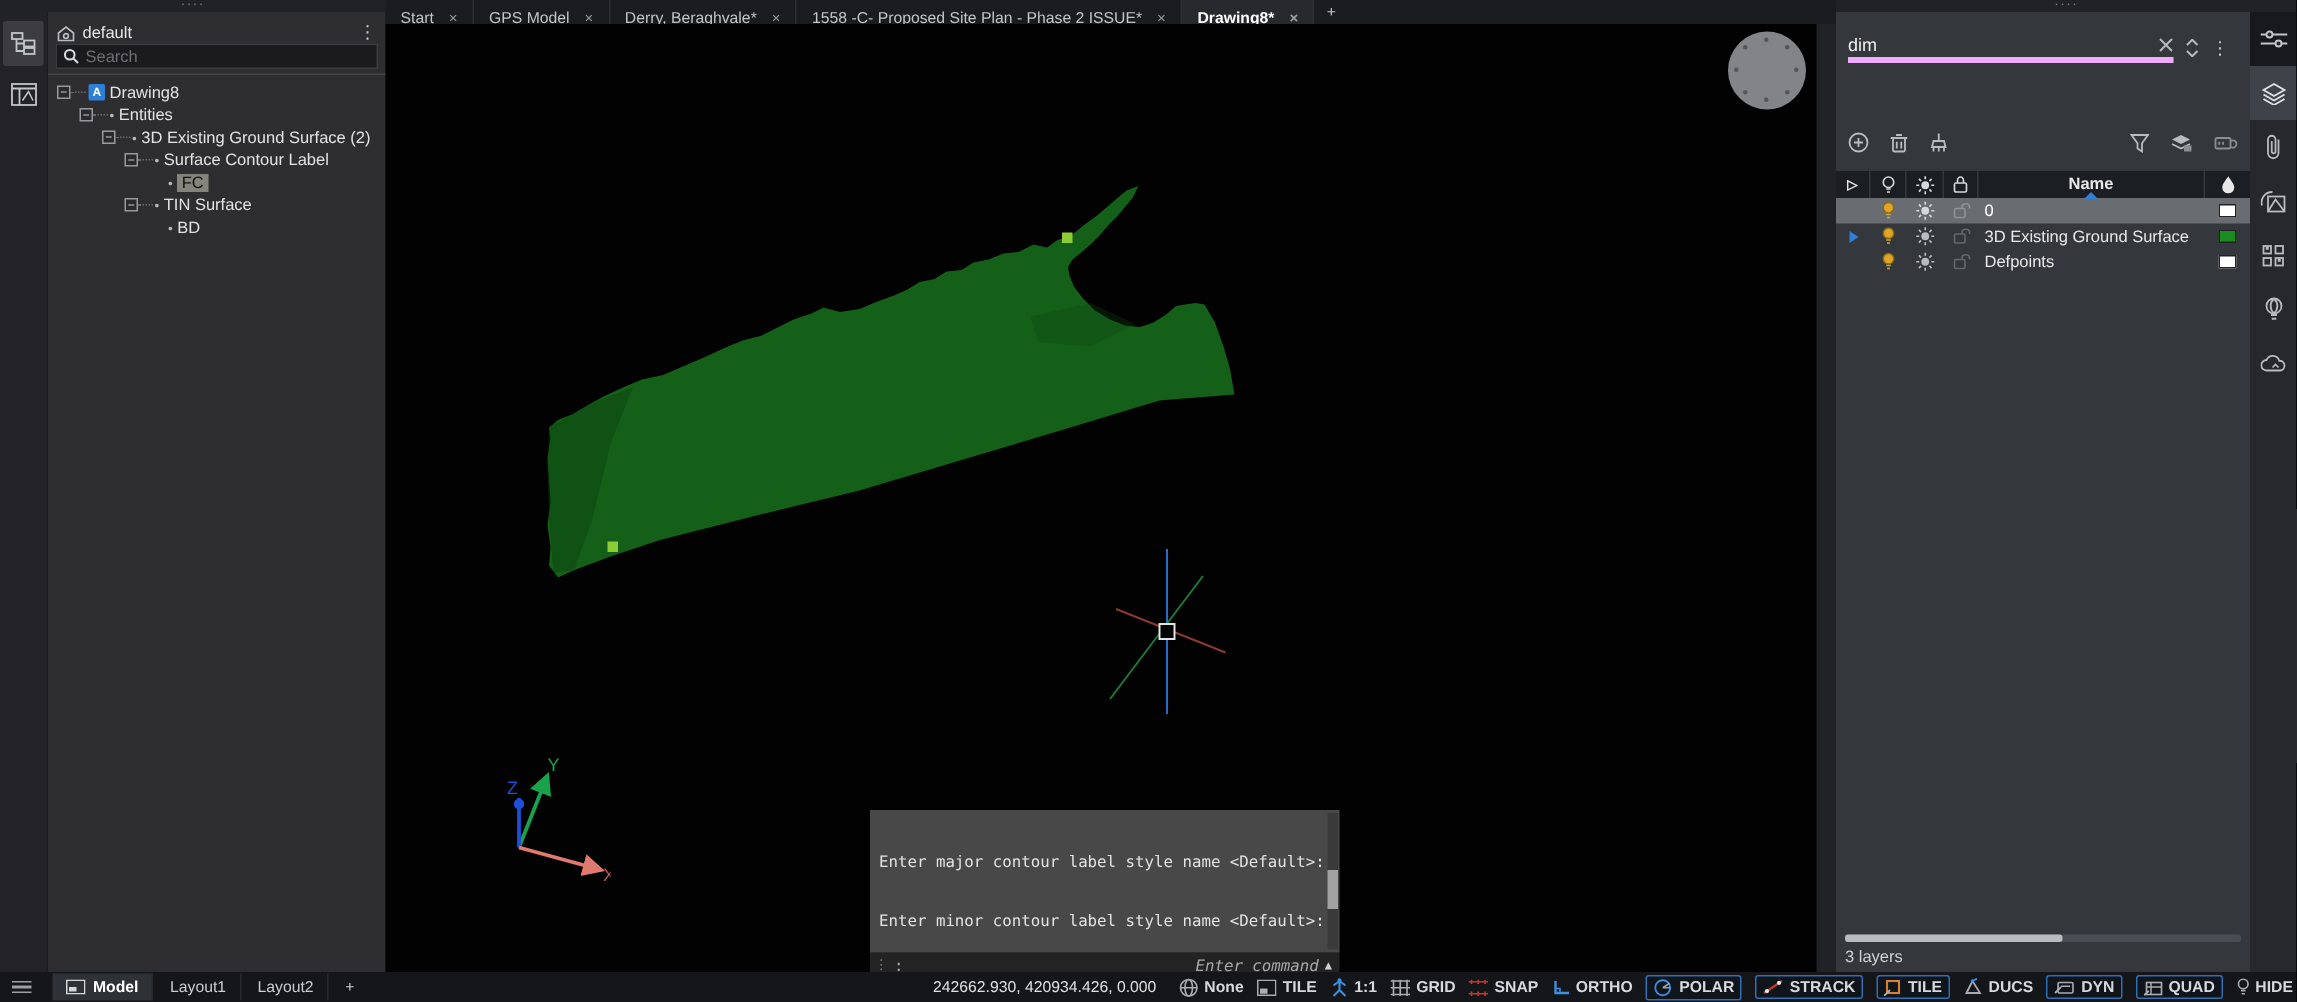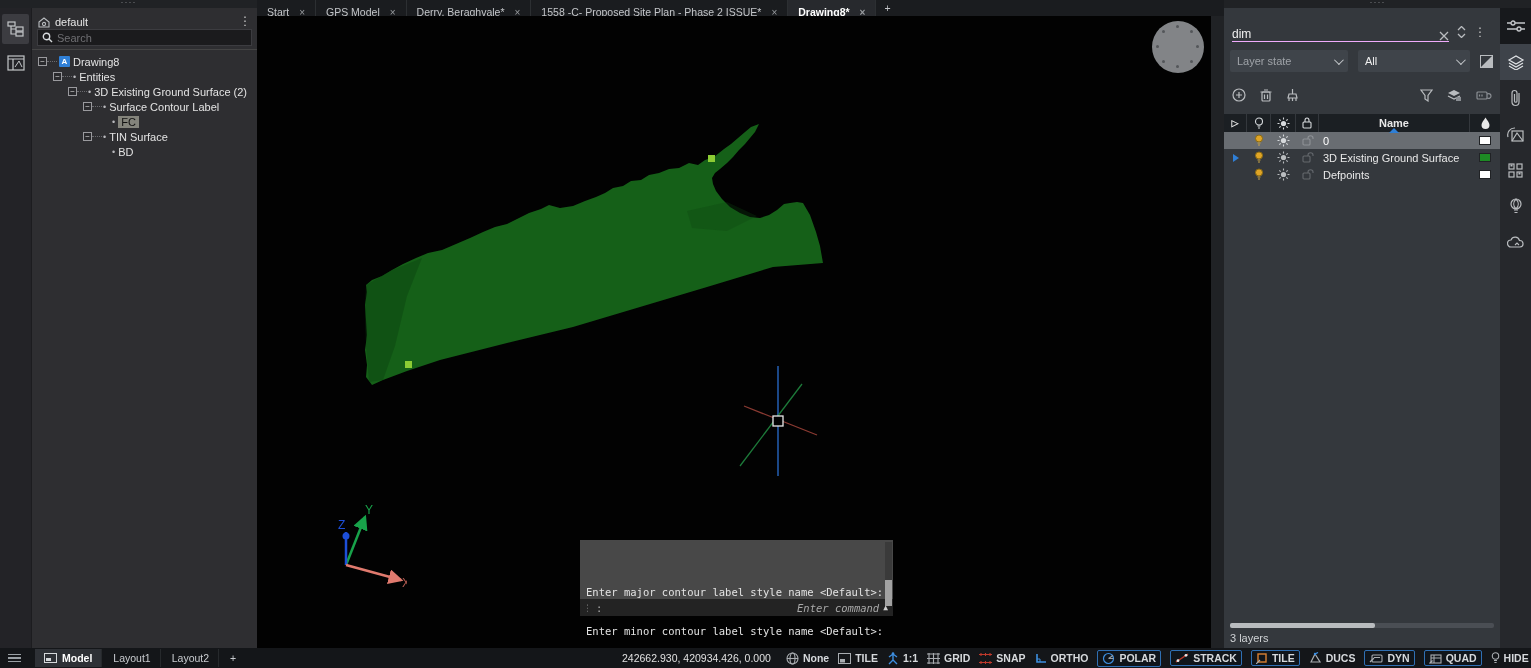--- a/index.html
+++ b/index.html
@@ -35,33 +35,33 @@
   .tabbar { height:16px; background:#1a1c1f; display:flex; align-items:stretch; font-size:10.5px; }
   .dtab { display:flex; align-items:center; gap:10px; padding:12px 10px; color:#c3c5c8; border-right:1px solid #2c2f32; cursor:default; }
   .dtab .x { color:#9a9da1; font-size:10px; }
   .dtab.active { background:#27292d; color:#fff; font-weight:bold; }
   .tab-add { display:flex; align-items:center; padding:0 8px; color:#c3c5c8; }
   .canvas { position:absolute; left:0; top:16px; width:954px; height:632px; background:#020202; overflow:hidden; }
   .lookfrom { position:absolute; left:895px; top:5px; width:52px; height:52px; border-radius:50%; background:#8d9093; opacity:.92; }
   .lookfrom i { position:absolute; width:3px; height:3px; background:#5b5e61; border-radius:50%; }
   .grip { position:absolute; width:7px; height:7px; background:#8ccc34; }
   .cmdwin { position:absolute; left:323px; top:524px; width:313px; height:102px; font-family:"DejaVu Sans Mono", monospace; font-size:10.5px; }
-  .cmd-hist { position:relative; height:59px; background:rgba(82,82,82,.88); color:#e3e3e3; padding:20px 12px 0 6px; line-height:13px; white-space:pre; }
+  .cmd-hist { position:relative; height:95px; background:rgba(82,82,82,.88); color:#e3e3e3; padding:3px 12px 0 6px; line-height:13px; white-space:pre; }
   .cmd-scroll { position:absolute; right:1px; top:2px; bottom:2px; width:7px; background:#3a3a3a; }
   .cmd-thumb { position:absolute; right:0; top:38px; width:7px; height:26px; background:#a2a2a2; }
   .cmd-input { height:17px; background:#232323; display:flex; align-items:center; color:#a9a9a9; padding:0 5px 0 3px; gap:4px; }
   .cmd-input .grip-dots { color:#7a7a7a; font-size:9px; letter-spacing:0; }
   .cmd-input .ph { font-style:italic; flex:1;text-align:right; }
   .cmd-input .up { color:#cfcfcf; font-size:8px; }
   
   .right-region { position:absolute; left:1224px; top:0; width:307px; height:648px; }
   .right-body { position:absolute; top:8px; left:0; right:0; bottom:0; display:flex; }
   .layers-panel { width:276px; background:#34383d; position:relative; }
   .lp-search { position:absolute; left:8px; top:14px; right:14px; height:20px; display:flex; align-items:center; gap:8px; }
-  .lp-search .field { flex:1; border-bottom:1px solid #f0abfc; display:flex; align-items:flex-end; height:20px; }
+  .lp-search .field { flex:1; border-bottom:4px solid #f0abfc; display:flex; align-items:center; height:20px; }
   .lp-search input { flex:1; background:transparent; border:none; outline:none; color:#f0f0f0; font-size:12px; font-family:"Liberation Sans",sans-serif; }
   .icon-btn { color:#b9bcbf; display:flex; align-items:center; justify-content:center; }
   .lp-drops { position:absolute; left:6px; top:42px; right:6px; height:22px; display:flex; gap:10px; align-items:center; }
   .dropdown { height:22px; background:#3f444a; border-radius:2px; display:flex; align-items:center; padding:0 7px; gap:6px; }
   .dropdown .val { flex:1; }
   .dropdown .chev { width:7px; height:7px; border-right:1.5px solid #c3c6c9; border-bottom:1.5px solid #c3c6c9; transform:rotate(45deg) translateY(-2px); }
   .dd1 { width:118px; color:#9fa3a8; }
   .dd2 { width:112px; color:#f0f0f0; }
   .lp-tools { position:absolute; left:8px; top:78px; right:8px; height:18px; display:flex; align-items:center; gap:14px; }
   .lp-tools .spacer { flex:1; }
@@ -304,36 +304,20 @@
           </div>
           <span class="icon-btn">
             <svg class="ic" width="9" height="12" viewBox="0 0 9 12">
                 <path d="M1 4 L4.5 0.5 L8 4" fill="none" stroke="#b9bcbf" stroke-width="1.3"></path>
                 <path d="M1 8 L4.5 11.5 L8 8" fill="none" stroke="#b9bcbf" stroke-width="1.3"></path>
               </svg>
           </span>
           <span class="dots-v">⋮</span>
         </div>
 
-        <div class="lp-drops">
-          <div class="dropdown dd1">
-            <span class="val">Layer state</span>
-            <span class="chev"></span>
-          </div>
-          <div class="dropdown dd2">
-            <span class="val">All</span>
-            <span class="chev"></span>
-          </div>
-          <span class="icon-btn">
-            <svg class="ic" width="13" height="13" viewBox="0 0 13 13">
-                <rect x="0.5" y="0.5" width="12" height="12" fill="none" stroke="#b9bcbf"></rect>
-                <path d="M12 1 L12 12 L1 12 Z" fill="#b9bcbf"></path>
-              </svg>
-          </span>
-        </div>
 
         <div class="lp-tools">
           <span class="icon-btn">
             <svg class="ic" width="14" height="14" viewBox="0 0 14 14">
                 <circle cx="7" cy="7" r="6" fill="none" stroke="#b9bcbf" stroke-width="1.2"></circle>
                 <path d="M7 4 V10 M4 7 H10" stroke="#b9bcbf" stroke-width="1.2"></path>
               </svg>
           </span>
           <span class="icon-btn">
             <svg class="ic" width="12" height="14" viewBox="0 0 12 14">

